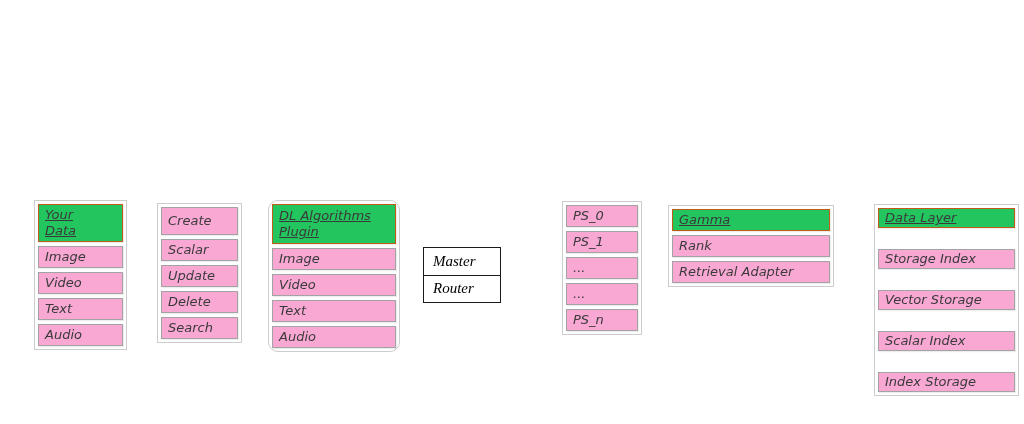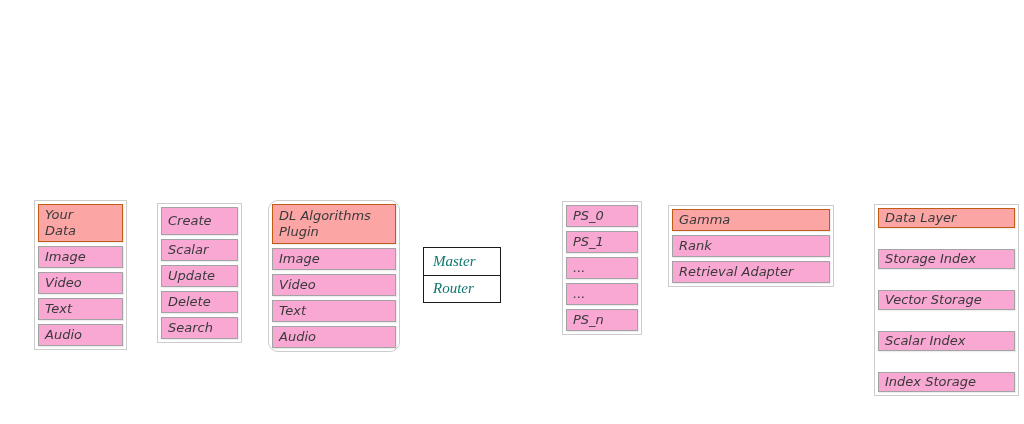--- a/index.html
+++ b/index.html
@@ -27,41 +27,41 @@
     color:#3a3a3a;
     font-style:italic;
     font-size:13px;
     line-height:16px;
     padding:1px 6px;
     display:flex;
     align-items:center;
     white-space:pre-line;
     box-shadow:1px 1px 1px rgba(0,0,0,0.07);
   }
-  .cell.orange { background:#fca5a5; border-color:#c05c17; }
+  .cell.orange { background:#22c55e; border-color:#c05c17;text-decoration:underline; }
   .h-hdr2 { height:38px; }   
   .h-hdr2b { height:40px; }  
   .h-tall { height:28px; }   
   .h-row { height:22px; }    
   .h-row2 { height:40px; }   
   .h-sm { height:20px; }     
 
   .master-box {
     position:absolute;
     left:423px; top:247px;
     width:78px; height:56px;
     box-sizing:border-box;
     border:1.5px solid #1a1a1a;
     background:#ffffff;
     display:flex;
     flex-direction:column;
     font-family:"Liberation Serif", serif;
     font-style:italic;
     font-size:15px;
-    color:#0f766e;
+    color:#000000;
   }
   .master-box .mcell {
     flex:1;
     box-sizing:border-box;
     display:flex;
     align-items:center;
     padding-left:9px;
   }
   .master-box .mcell:first-child { border-bottom:1.5px solid #1a1a1a; }
 </style>

